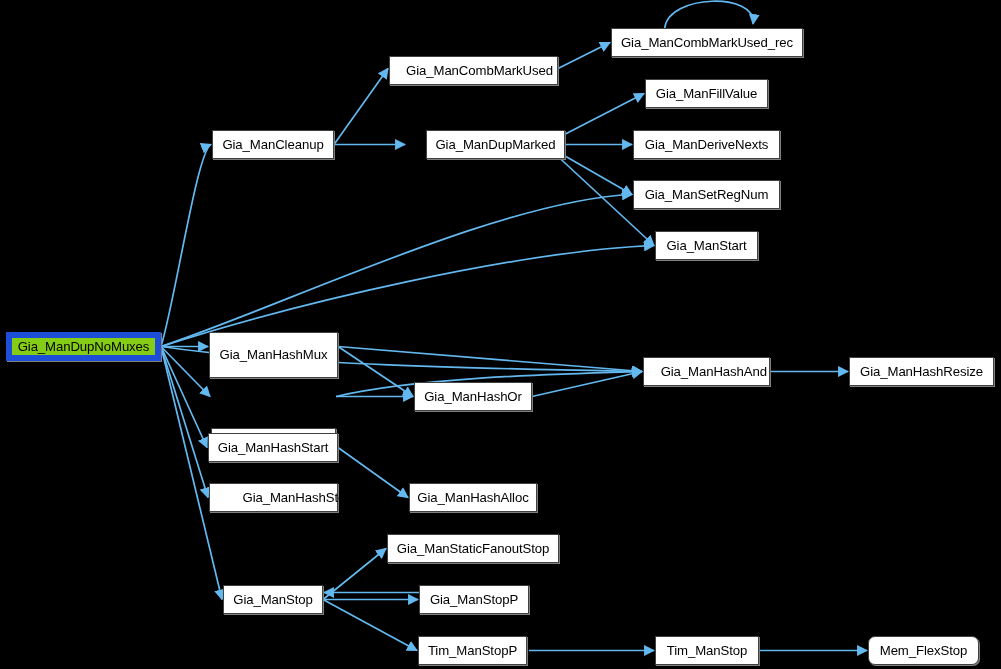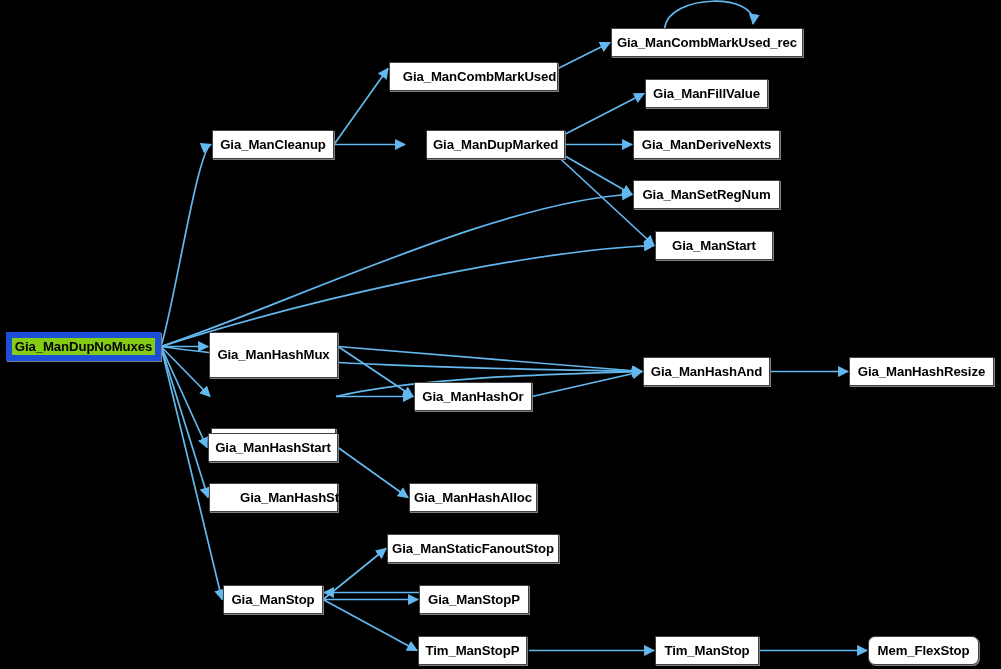--- a/index.html
+++ b/index.html
@@ -37,21 +37,20 @@
     letter-spacing: -0.1px;
   }
   .node.root {
     background: #84cc16;
     border: 6px solid #1d4ed8;
   }
   .node-label {
     display: block;
     line-height: 1;
     padding: 0 2px;
-    font-weight: bold;
   }
 </style>
 </head>
 <body>
 
 <div id="canvas">
   <svg id="edge-layer" viewBox="0 0 1001 669" xmlns="http://www.w3.org/2000/svg">
     <defs>
       <marker id="arrow" viewBox="0 0 10 10" refX="9" refY="5" markerWidth="6.5" markerHeight="6.5" orient="auto-start-reverse">
         <path d="M 0 0 L 10 5 L 0 10 z" fill="#63b8ef"></path>
@@ -90,45 +89,45 @@
         <path d="M 759 650.5 L 867 650.5" fill="none" stroke="#63b8ef" stroke-width="1.7" marker-end="url(#arrow)"></path>
       </g>
   </svg>
   <div id="nodes-group">
       <div class="node root" style="left: 6px; top: 332px; width: 155px; height: 29px;">
         <span class="node-label">Gia_ManDupNoMuxes</span>
       </div>
       <div class="node" style="left: 212px; top: 130px; width: 122px; height: 29px;">
         <span class="node-label">Gia_ManCleanup</span>
       </div>
-      <div class="node" style="left: 389px; top: 62px; width: 169px; height: 29px; padding-left: 12px;">
+      <div class="node" style="left: 389px; top: 56px; width: 169px; height: 29px; padding-left: 12px;">
         <span class="node-label">Gia_ManCombMarkUsed</span>
       </div>
       <div class="node" style="left: 611px; top: 28px; width: 192px; height: 29px;">
         <span class="node-label">Gia_ManCombMarkUsed_rec</span>
       </div>
       <div class="node" style="left: 426px; top: 130px; width: 139px; height: 29px;">
         <span class="node-label">Gia_ManDupMarked</span>
       </div>
       <div class="node" style="left: 645px; top: 79px; width: 123px; height: 29px;">
         <span class="node-label">Gia_ManFillValue</span>
       </div>
       <div class="node" style="left: 633px; top: 130px; width: 147px; height: 29px;">
         <span class="node-label">Gia_ManDeriveNexts</span>
       </div>
       <div class="node" style="left: 633px; top: 180px; width: 147px; height: 29px;">
         <span class="node-label">Gia_ManSetRegNum</span>
       </div>
-      <div class="node" style="left: 655px; top: 231px; width: 118px; height: 29px;">
+      <div class="node" style="left: 655px; top: 231px; width: 103px; height: 29px;">
         <span class="node-label">Gia_ManStart</span>
       </div>
       <div class="node" style="left: 209px; top: 332px; width: 129px; height: 46px;">
         <span class="node-label">Gia_ManHashMux</span>
       </div>
-      <div class="node" style="left: 643px; top: 357px; width: 127px; height: 29px;">
+      <div class="node" style="left: 643px; top: 357px; width: 127px; height: 29px; justify-content: flex-end;">
         <span class="node-label">Gia_ManHashAnd</span>
       </div>
       <div class="node" style="left: 849px; top: 357px; width: 145px; height: 29px;">
         <span class="node-label">Gia_ManHashResize</span>
       </div>
       <div class="node" style="left: 211px; top: 384px; width: 125px; height: 29px; margin-top: 44px;">
         <span class="node-label">Gia_ManHashXor</span>
       </div>
       <div class="node" style="left: 414px; top: 382px; width: 118px; height: 29px;">
         <span class="node-label">Gia_ManHashOr</span>

